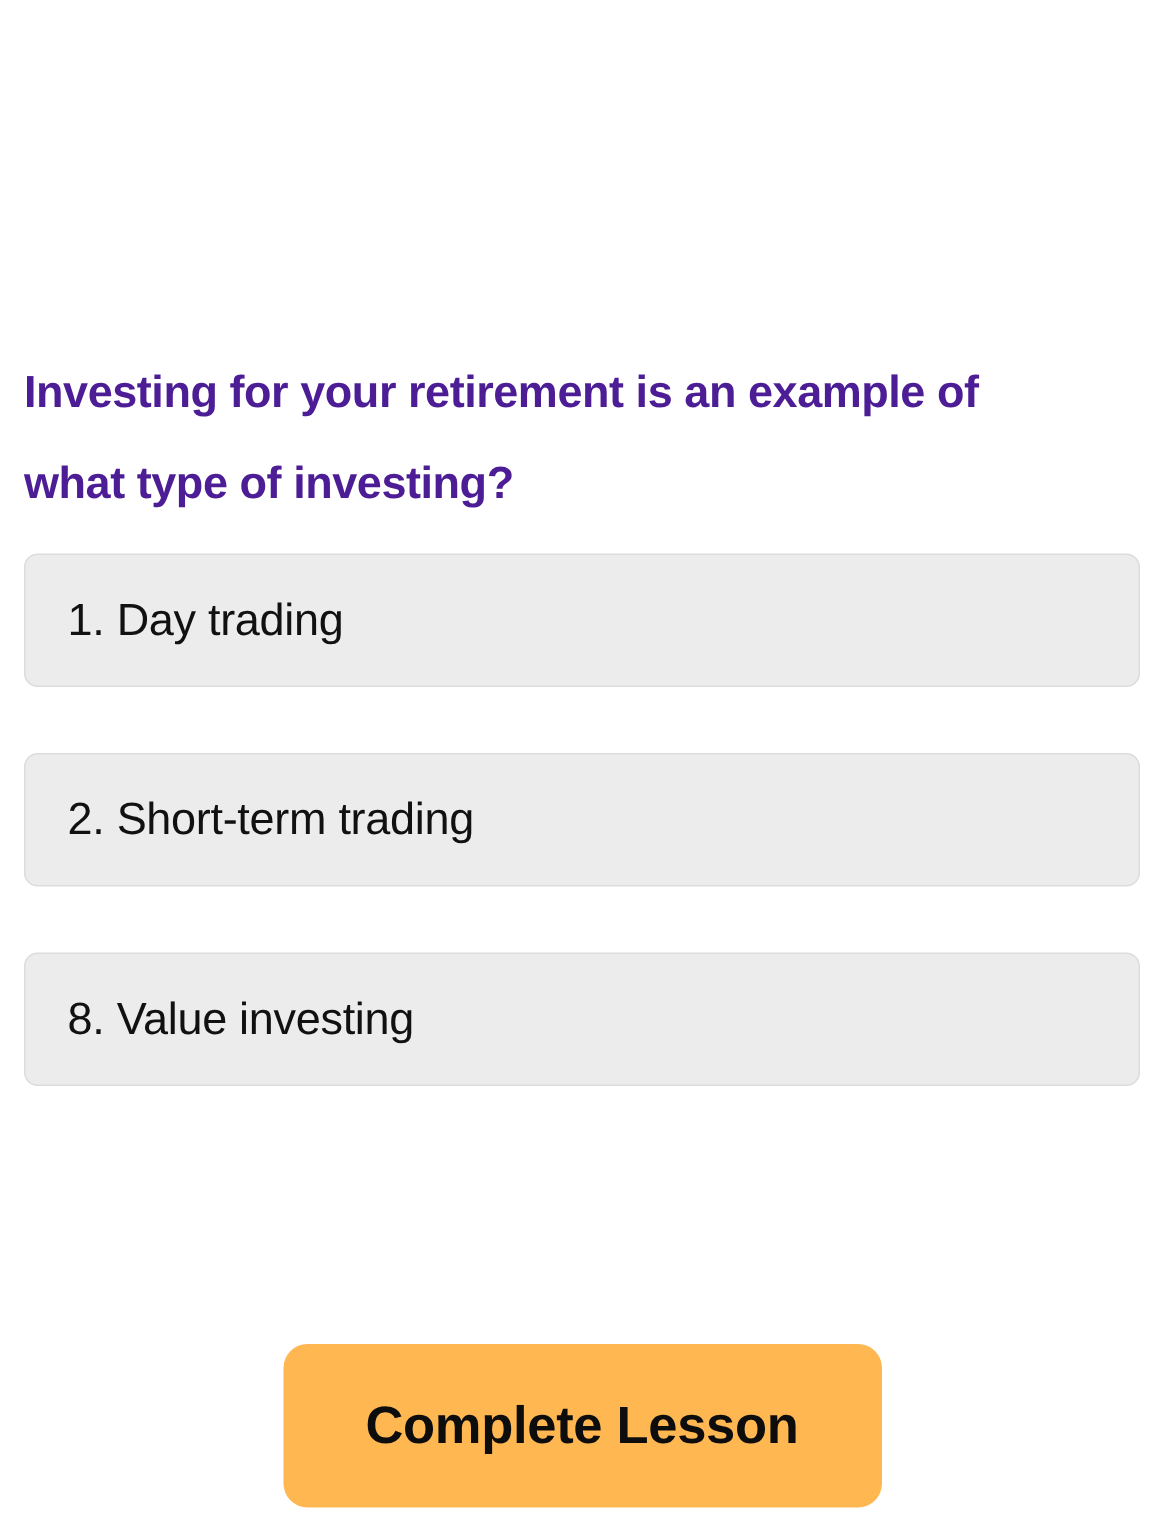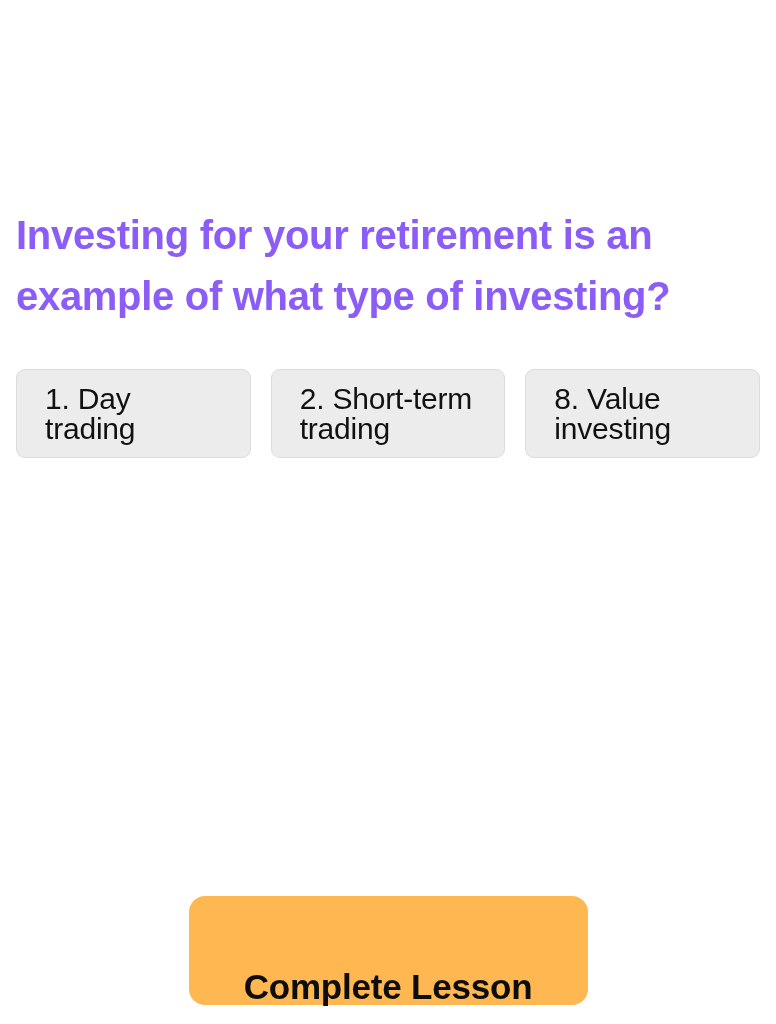--- a/index.html
+++ b/index.html
@@ -42,38 +42,38 @@
     color: #0d0d0d;
     letter-spacing: -0.2px;
     line-height: 1;
     white-space: nowrap;
   }
 
   
   .question {
     position: absolute;
     left: 16px;
-    top: 205px;
+    top: 231px;
     width: 700px;
-    font-size: 40px;
+    font-size: 30px;
     font-weight: bold;
-    color: #8b5cf6;
+    color: #4c1d95;
     line-height: 61px;
     letter-spacing: -0.3px;
   }
 
   
   .options {
     position: absolute;
     left: 16px;
     top: 369px;
     width: 744px;
     display: flex;
-    flex-direction: row;
-    gap: 20px;
+    flex-direction: column;
+    gap: 44px;
     justify-content: center;
   }
   .option-card {
     box-sizing: border-box;
     width: 744px;
     height: 89px;
     background: #ececec;
     border: 1px solid #dcdcdc;
     border-radius: 9px;
     display: flex;
@@ -99,21 +99,21 @@
     justify-content: center;
   }
   .complete-button {
     box-sizing: border-box;
     width: 399px;
     height: 109px;
     background: #ffb751;
     border: none;
     border-radius: 16px;
     display: flex;
-    align-items: flex-end;
+    align-items: center;
     justify-content: center;
     cursor: pointer;
     font-family: "Liberation Sans", sans-serif;
   }
   .complete-button-label {
     font-size: 35px;
     font-weight: bold;
     color: #0d0d0d;
     letter-spacing: -0.2px;
     line-height: 1;

